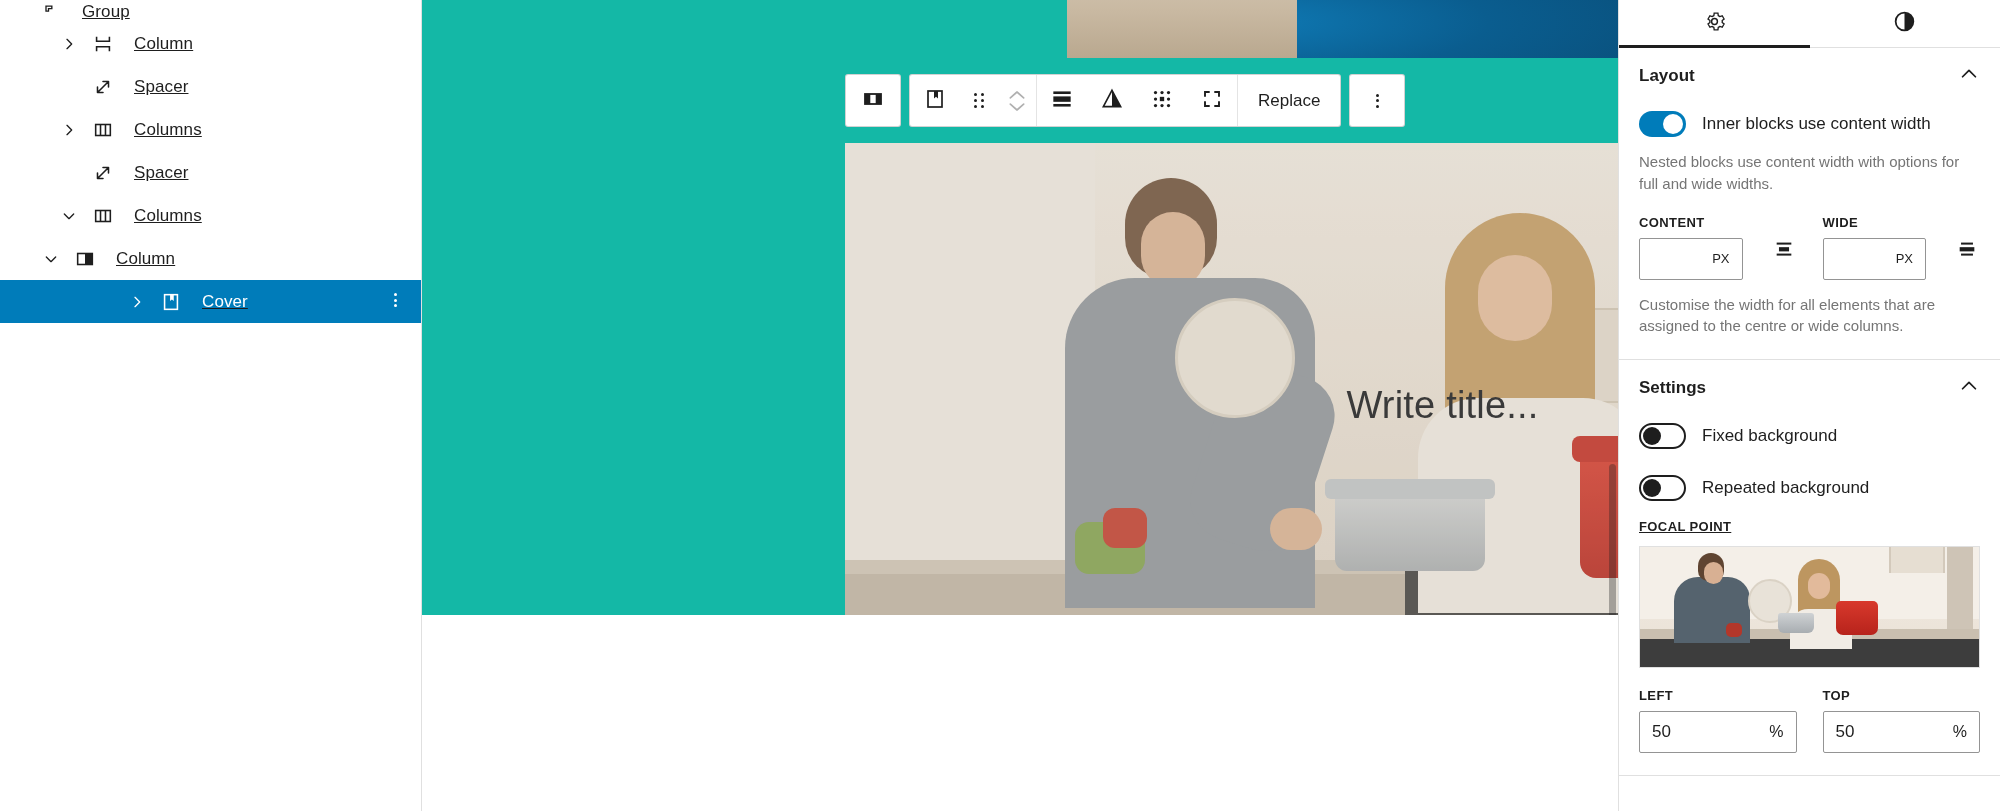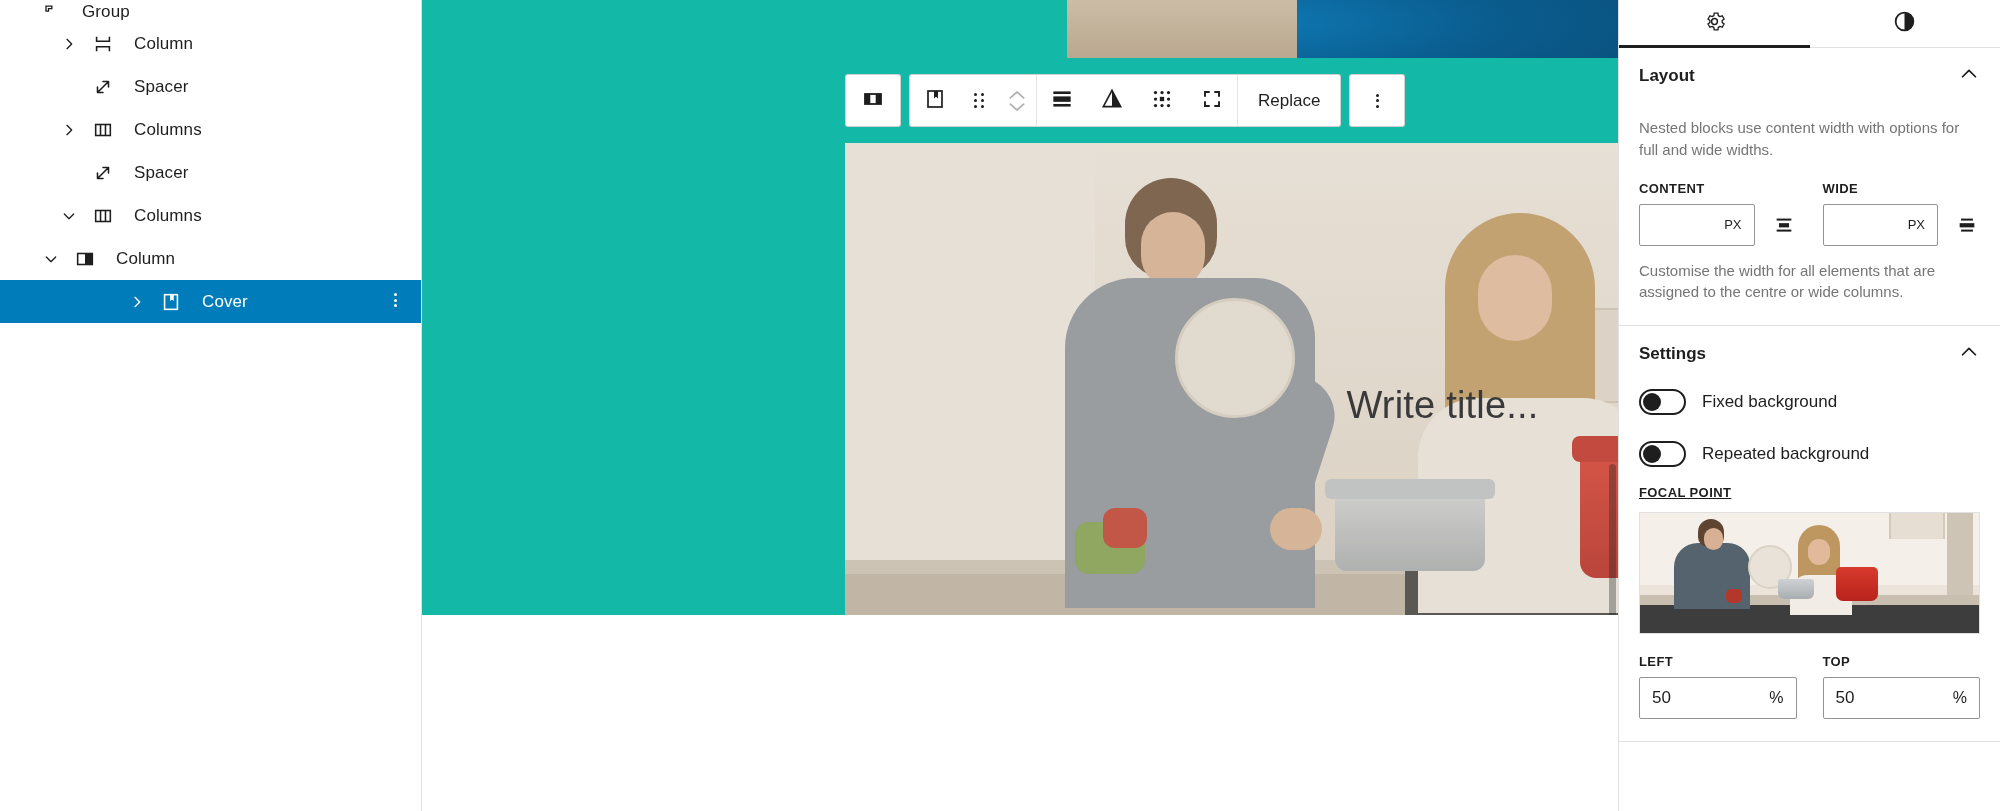--- a/index.html
+++ b/index.html
@@ -13,20 +13,21 @@
   .app { display: flex; width: 2000px; height: 811px; }
 
   
   .listview {
     width: 422px; height: 811px;
     background: #ffffff;
     border-right: 1px solid #e0e0e0;
     position: relative;
     flex: 0 0 422px;
     padding-top: 0;
+    text-decoration: underline;
   }
   .lv-row {
     height: 43px;
     display: flex;
     align-items: center;
     font-size: 17px;
     color: #1e1e1e;
     position: relative;
     cursor: pointer;
   }
@@ -246,21 +247,21 @@
   .switch.off .knob { left: 2px; background: #1e1e1e; width: 18px; height: 18px; top: 2px; }
   .knob { position: absolute; top: 3px; width: 20px; height: 20px; border-radius: 50%; transition: none; }
   .switch-label { font-size: 17px; color: #1e1e1e; }
   .help-text { font-size: 15px; color: #757575; line-height: 1.45; margin-top: 14px; }
   .field-cols { display: flex; gap: 26px; margin-top: 20px; }
   .field-col { flex: 1; }
   .field-label {
     font-size: 13px; font-weight: bold; letter-spacing: .4px;
     text-transform: uppercase; color: #1e1e1e; margin-bottom: 8px;
   }
-  .field-wrap { display: flex; align-items: center; gap: 16px; }
+  .field-wrap { display: flex; align-items: flex-start; gap: 28px; }
   .input-box {
     flex: 1; height: 42px; border: 1px solid #949494; border-radius: 2px;
     display: flex; align-items: center; justify-content: space-between;
     padding: 0 12px; background: #fff;
   }
   .input-box input {
     border: 0; outline: 0; width: 100%; font-size: 17px; color: #1e1e1e;
     font-family: "Liberation Sans", sans-serif; background: transparent;
   }
   .unit { font-size: 13px; color: #1e1e1e; padding-left: 6px; }
@@ -578,20 +579,26 @@
     <div class="panel">
       <div class="panel-head">
         <span class="panel-title">Layout</span>
         <span>
           <svg width="22" height="22" viewBox="0 0 24 24">
               <path d="M5 15l7-7 7 7" fill="none" stroke="#1e1e1e" stroke-width="1.9" stroke-linecap="round" stroke-linejoin="round"></path>
             </svg>
         </span>
       </div>
 
+      <div class="toggle-row">
+        <div class="switch on">
+            <span class="knob"></span>
+          </div>
+        <span class="switch-label">Inner blocks use content width</span>
+      </div>
       <div class="help-text">Nested blocks use content width with options for full and wide widths.</div>
 
       <div class="field-cols">
         <div class="field-col">
           <div class="field-label">CONTENT</div>
           <div class="field-wrap">
             <div class="input-box">
               <input type="text" value="" style="">
               <span class="unit">PX</span>
             </div>

